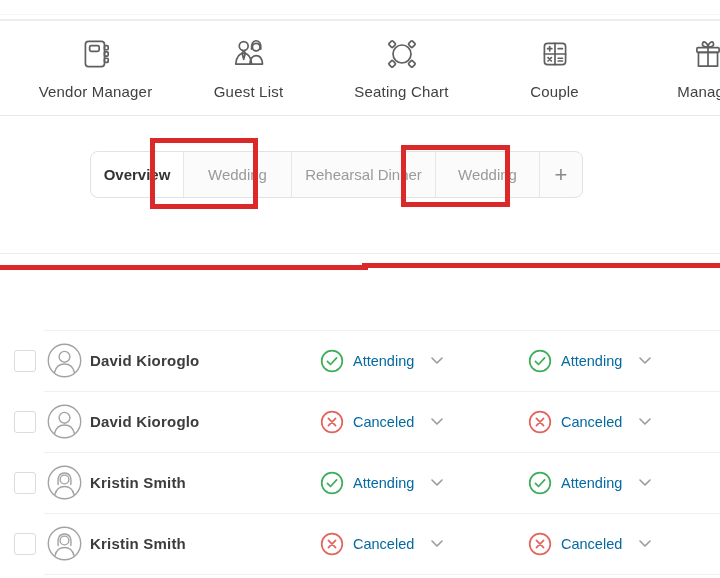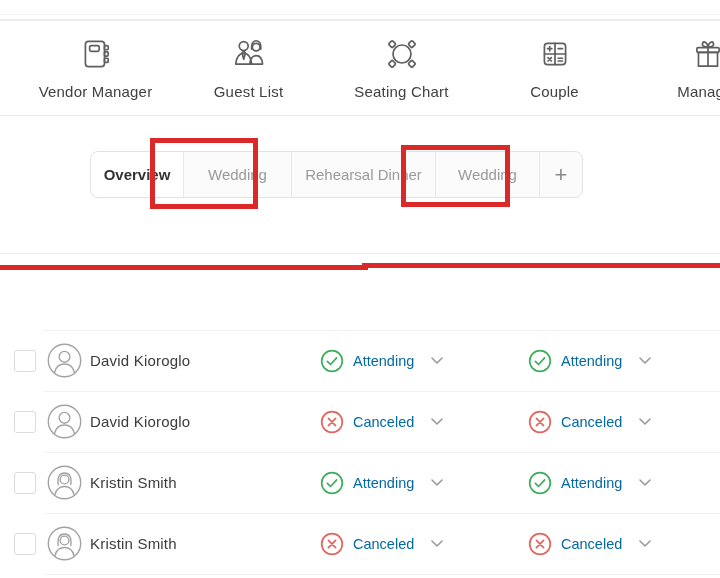--- a/index.html
+++ b/index.html
@@ -50,21 +50,21 @@
   .rows{position:absolute;top:330px;left:0;width:720px;}
   .row{position:relative;height:61px;}
   .row::before{content:"";position:absolute;left:44px;right:0;top:0;height:1px;background:#f0f0f0;}
   .rows::after{content:"";position:absolute;left:44px;right:0;bottom:-1px;height:1px;background:#f0f0f0;}
   .cb{position:absolute;left:14px;top:20px;width:20px;height:20px;border:1px solid #dcdcdc;
       border-radius:3px;background:#fff;cursor:pointer;}
   .avatar{position:absolute;left:47px;top:13px;width:35px;height:35px;}
   .avatar svg{width:35px;height:35px;stroke:#a3a3a3;fill:none;stroke-width:1.4;
               stroke-linecap:round;stroke-linejoin:round;display:none;}
   .av-male svg.av-m{display:block;} .av-female svg.av-f{display:block;}
-  .name{position:absolute;left:90px;top:22px;font-size:15px;color:#3c3c3c;letter-spacing:.2px;}
+  .name{position:absolute;left:90px;top:22px;font-size:15px;color:#3c3c3c;letter-spacing:.2px;font-weight:bold;}
 
   .status{position:absolute;top:18px;height:26px;display:flex;align-items:center;cursor:pointer;}
   .status.wed{left:320px;width:140px;} .status.reh{left:528px;width:140px;}
   .sicon{width:24px;height:24px;display:inline-block;}
   .sicon svg{width:24px;height:24px;fill:none;stroke-width:1.7;stroke-linecap:round;stroke-linejoin:round;display:none;}
   .st-att svg.ic-att{display:block;stroke:var(--green,#3ead5b);}
   .st-can svg.ic-can{display:block;stroke:var(--red,#e4635d);}
   .stext{margin-left:9px;font-size:14.5px;color:#0369a1;width:70px;}
   .chev{width:12px;height:8px;stroke:#9b9b9b;fill:none;stroke-width:1.6;
         stroke-linecap:round;stroke-linejoin:round;margin-left:8px;}

